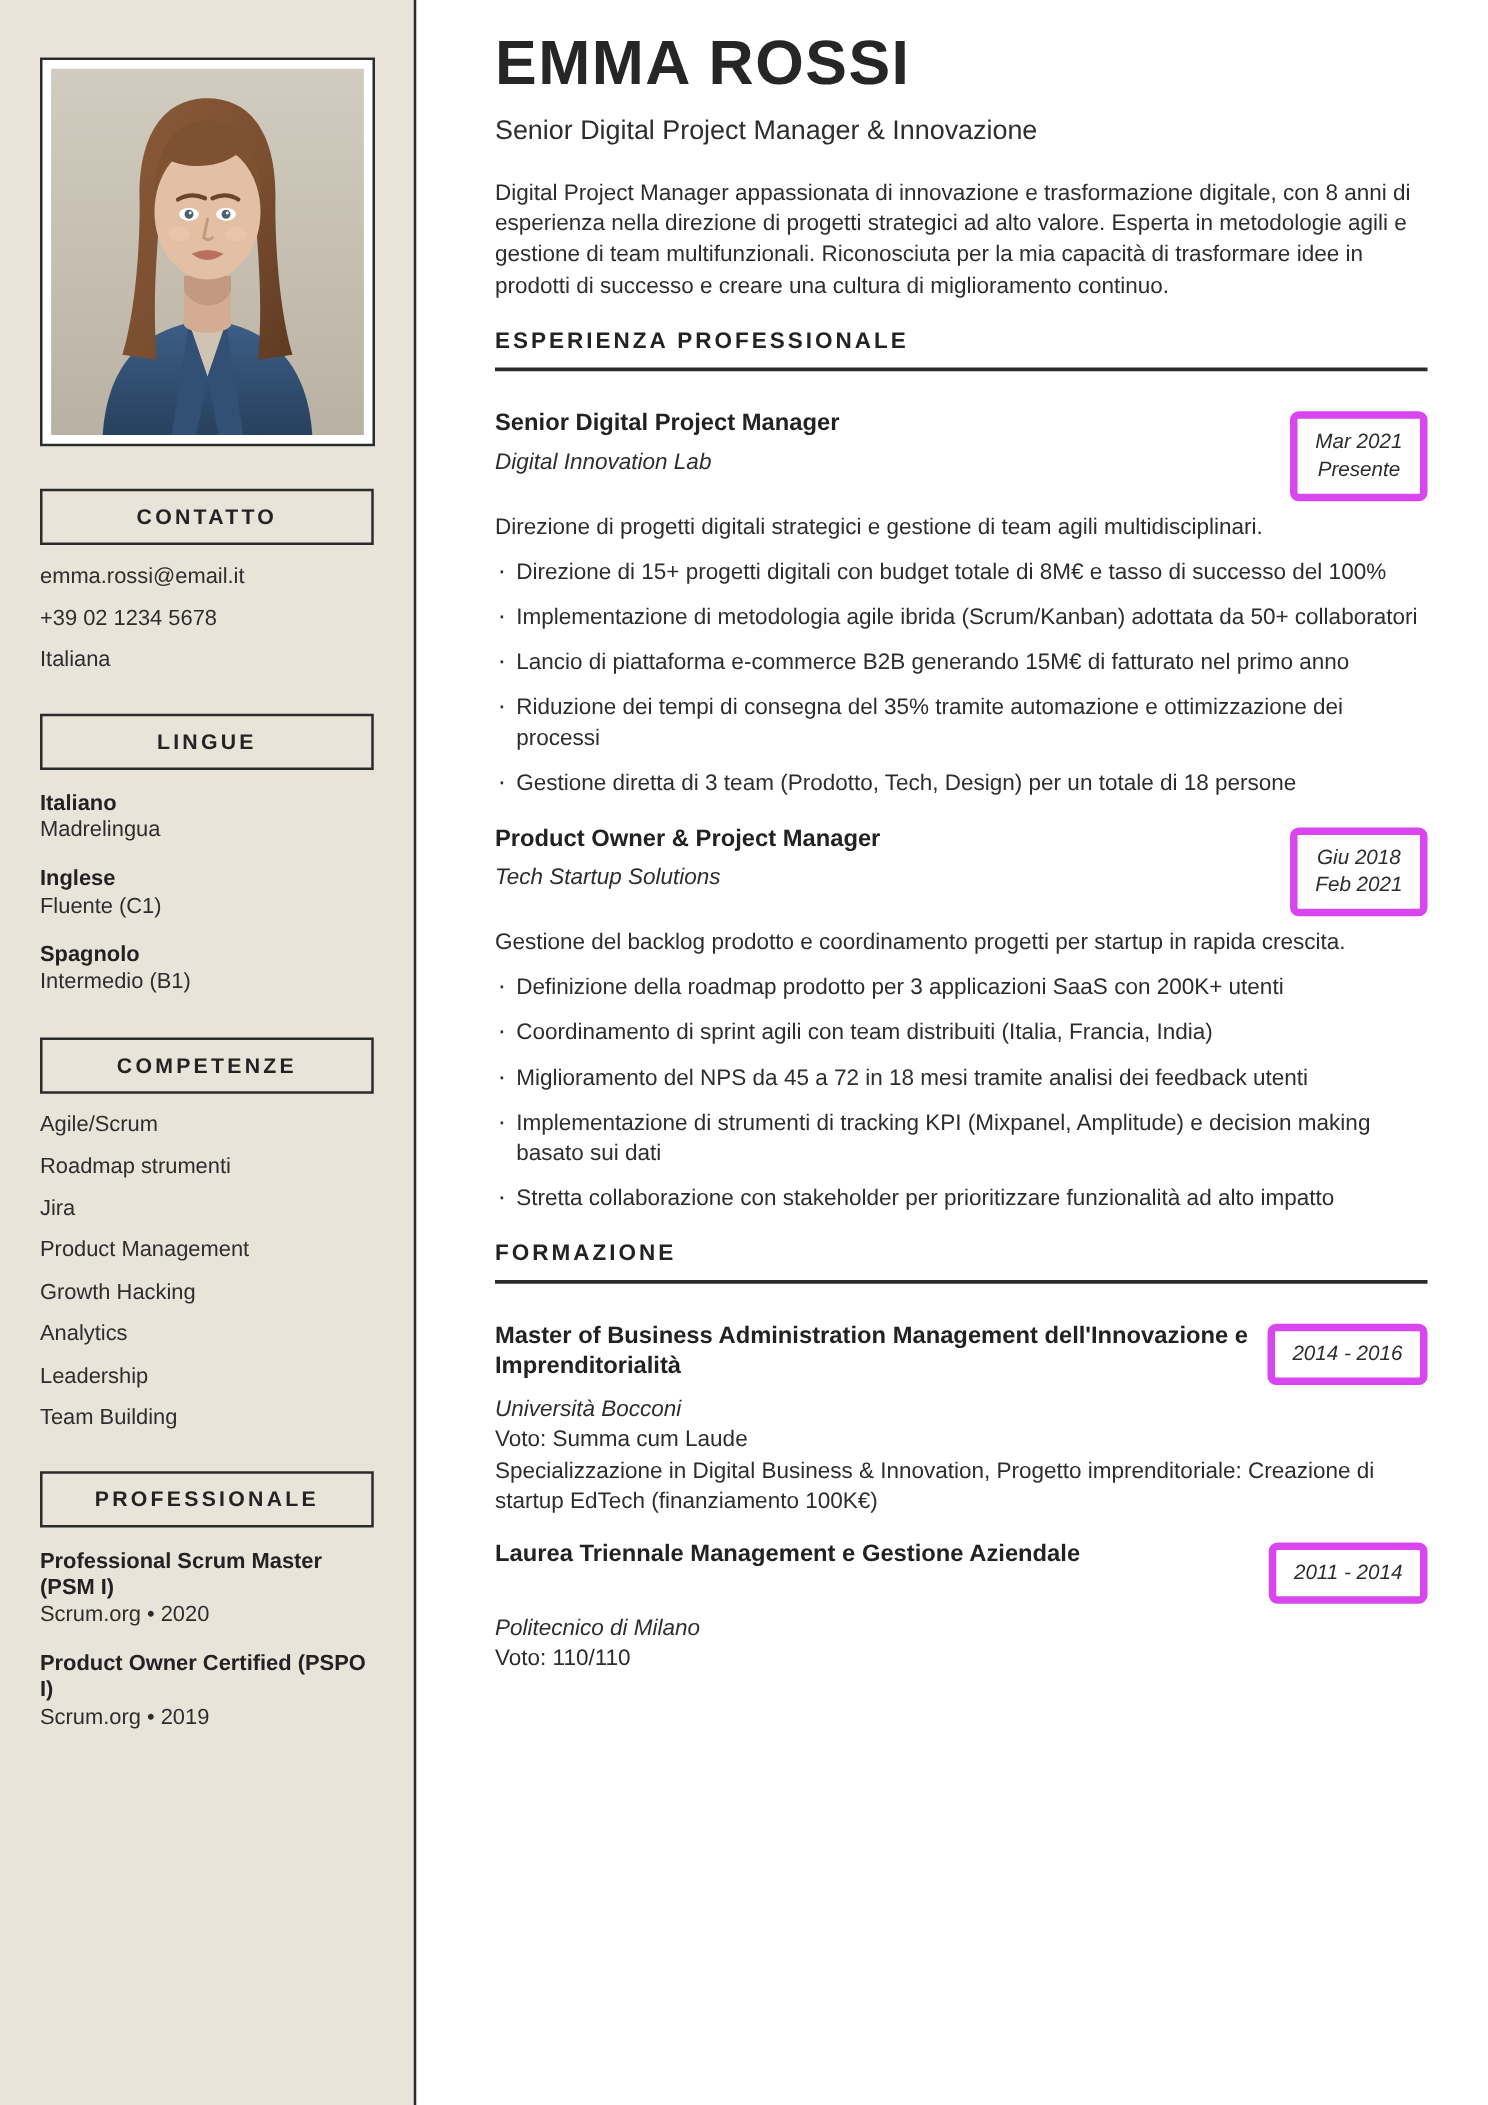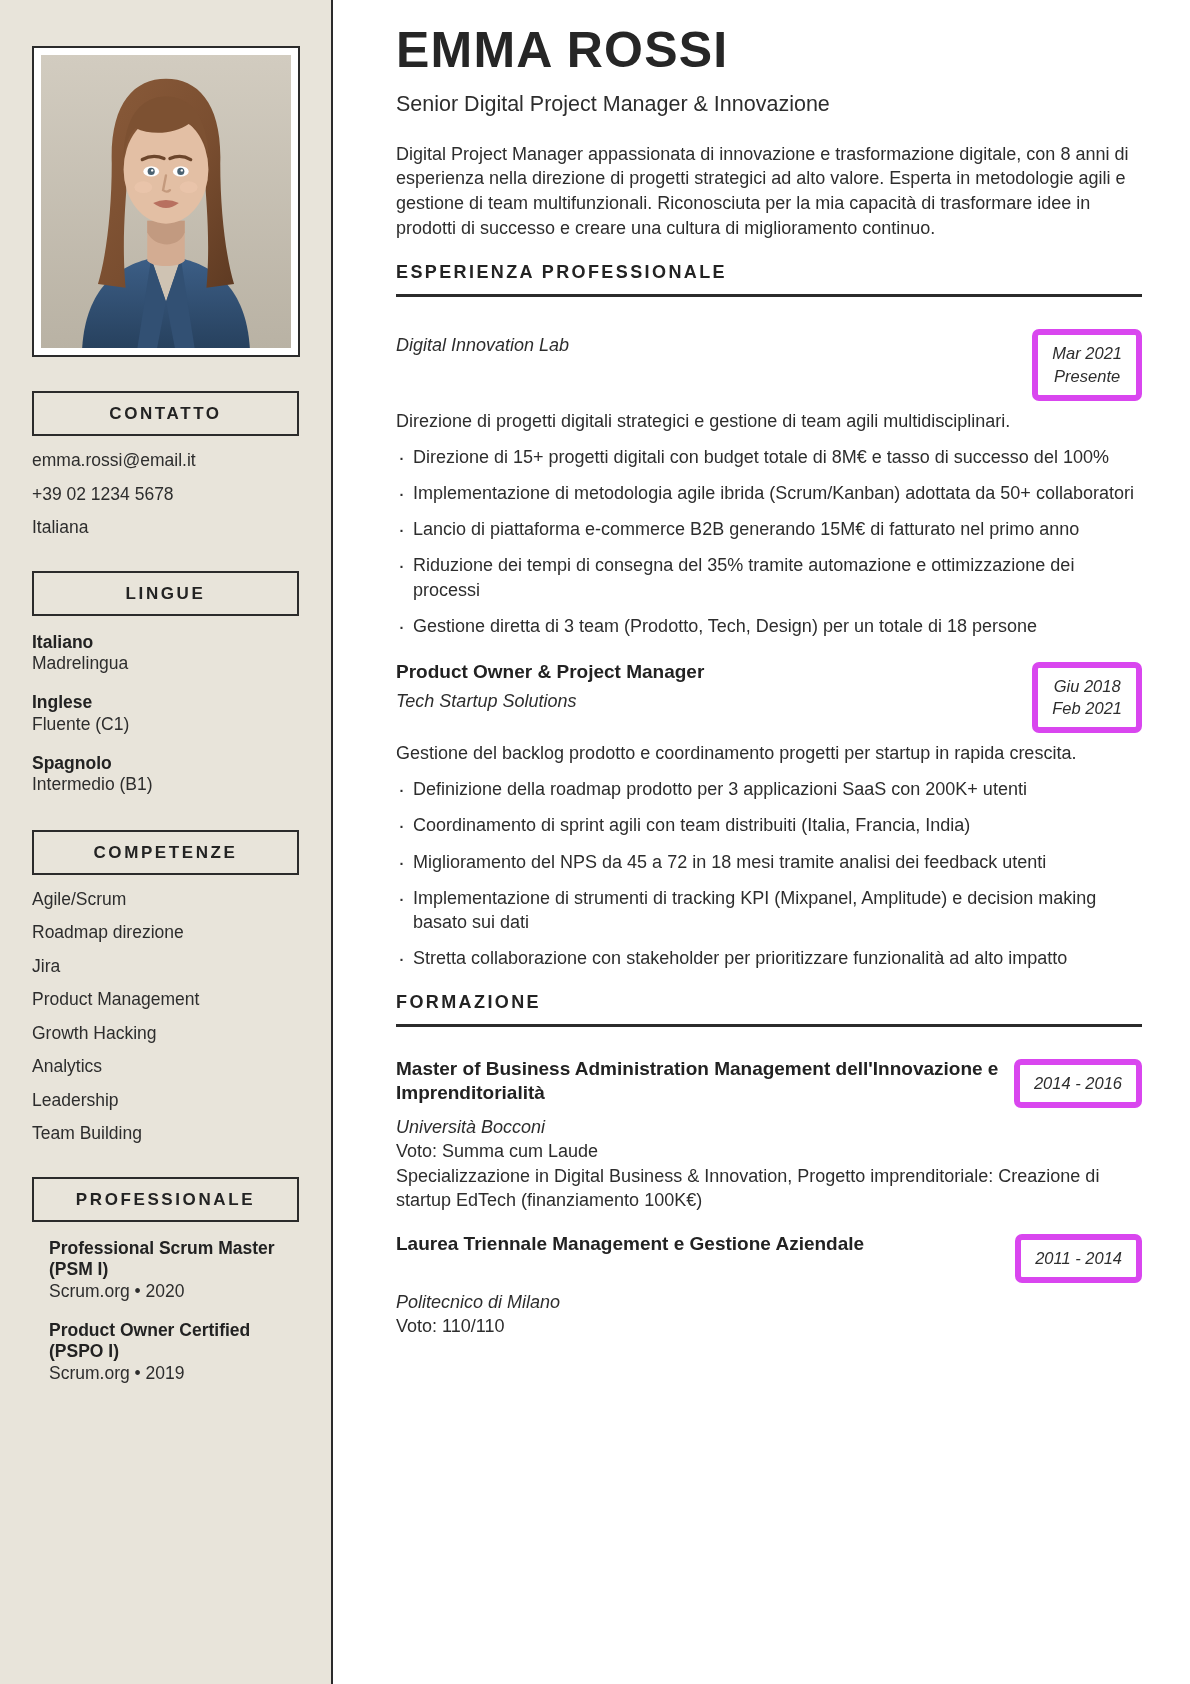--- a/index.html
+++ b/index.html
@@ -68,21 +68,21 @@
   .lang-name { font-size: 17.5px; font-weight: bold; color: #222; line-height: 1.22; }
   .lang-level { font-size: 17.5px; color: #2d2d2d; line-height: 1.22; }
 
   .skill-item {
     font-size: 17.5px;
     color: #2d2d2d;
     line-height: 1.0;
     margin-bottom: 16px;
   }
 
-  .cert-item { margin-bottom: 17px; margin-left: 17px; }
+  .cert-item { margin-bottom: 17px; }
   .cert-name { font-size: 17.5px; font-weight: bold; color: #222; line-height: 1.22; }
   .cert-meta { font-size: 17.5px; color: #2d2d2d; line-height: 1.28; }
 
   
   .main {
     flex: 1 1 auto;
     padding: 22px 48px 0 63px;
   }
   .name {
     font-size: 50px;
@@ -263,21 +263,21 @@
     </div>
     <div class="lang-item">
       <div class="lang-name">Spagnolo</div>
       <div class="lang-level">Intermedio (B1)</div>
     </div>
 
     <div class="sec-box">
       <div class="sec-title">COMPETENZE</div>
     </div>
     <div class="skill-item">Agile/Scrum</div>
-    <div class="skill-item">Roadmap direzione</div>
+    <div class="skill-item">Roadmap strumenti</div>
     <div class="skill-item">Jira</div>
     <div class="skill-item">Product Management</div>
     <div class="skill-item">Growth Hacking</div>
     <div class="skill-item">Analytics</div>
     <div class="skill-item">Leadership</div>
     <div class="skill-item">Team Building</div>
 
     <div class="sec-box">
       <div class="sec-title">PROFESSIONALE</div>
     </div>
@@ -296,20 +296,21 @@
 
     <h1 class="name">EMMA ROSSI</h1>
     <div class="headline">Senior Digital Project Manager &amp; Innovazione</div>
     <p class="summary">Digital Project Manager appassionata di innovazione e trasformazione digitale, con 8 anni di esperienza nella direzione di progetti strategici ad alto valore. Esperta in metodologie agili e gestione di team multifunzionali. Riconosciuta per la mia capacità di trasformare idee in prodotti di successo e creare una cultura di miglioramento continuo.</p>
 
     <div class="section-header">ESPERIENZA PROFESSIONALE</div>
 
     <div class="entry">
       <div class="entry-head">
         <div class="entry-left">
+          <div class="entry-title">Senior Digital Project Manager</div>
           <div class="entry-org">Digital Innovation Lab</div>
         </div>
         <div class="date-badge">
           <div>Mar 2021</div>
           <div>Presente</div>
         </div>
       </div>
       <div class="entry-desc">Direzione di progetti digitali strategici e gestione di team agili multidisciplinari.</div>
       <ul class="bullets">
         <li>Direzione di 15+ progetti digitali con budget totale di 8M€ e tasso di successo del 100%</li>

